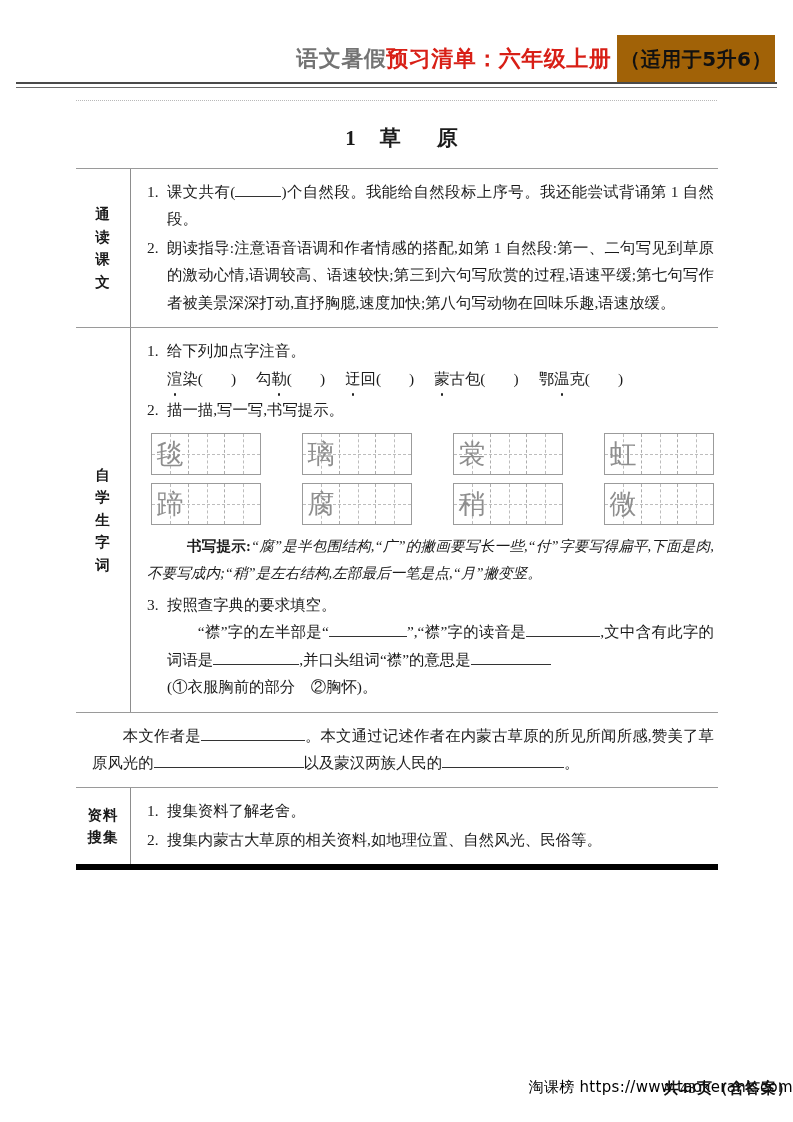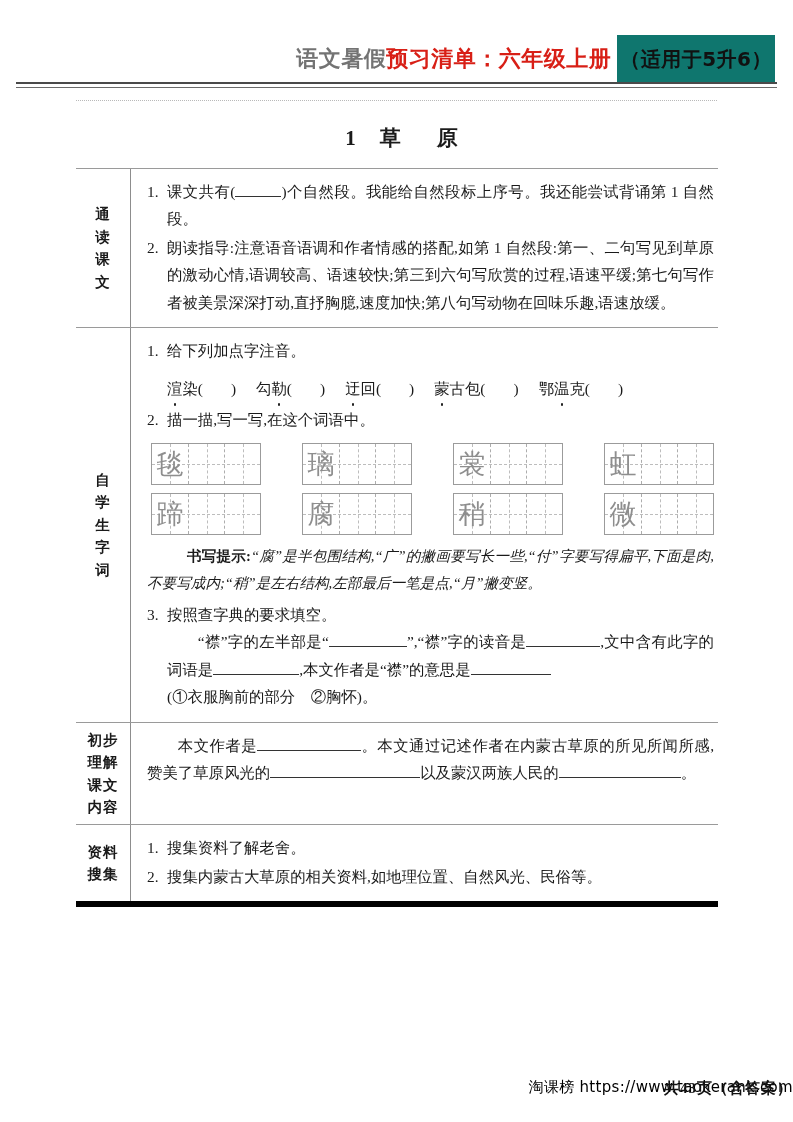--- a/index.html
+++ b/index.html
@@ -25,21 +25,21 @@
     padding-right: 18px;
     font-size: 22px;
     font-weight: bold;
     letter-spacing: 0.5px;
     white-space: nowrap;
   }
   .hdr-black { color: #737373; }
   .hdr-red { color: #d81f16; }
   .hdr-mark {
     color: #111111;
-    background: #0f766e;
+    background: #a16207;
     padding: 12px 3px;
     font-family: "DejaVu Sans", "Liberation Sans", sans-serif;
     font-size: 20px;
   }
 
   .rule-thick {
     position: absolute;
     left: 16px; right: 16px;
     top: 82px;
     height: 2px;
@@ -136,21 +136,21 @@
     position: absolute;
     left: 50%;
     bottom: -4px;
     width: 2.5px;
     height: 2.5px;
     margin-left: -1.2px;
     border-radius: 50%;
     background: #222;
   }
   .pinyin-row {
-    margin-top: 10px;
+    margin-top: 0;
     white-space: nowrap;
   }
   .pinyin-item { margin-right: 20px; display: inline-block; }
 
   
   .blank {
     display: inline-block;
     border-bottom: 1px solid #333;
     vertical-align: baseline;
     height: 1.05em;
@@ -289,21 +289,21 @@
       <div class="item">
         <span class="item-num">1.</span>
         <span class="item-txt">给下列加点字注音。</span>
       </div>
       <div class="pinyin-row" style="margin-left:20px">
         <span class="pinyin-item"><span></span><span class="dotchar">渲</span><span>染</span>(<span class="blank" style="width:28px;border-bottom:none"></span>)</span><span class="pinyin-item"><span>勾</span><span class="dotchar">勒</span><span></span>(<span class="blank" style="width:28px;border-bottom:none"></span>)</span><span class="pinyin-item"><span></span><span class="dotchar">迂</span><span>回</span>(<span class="blank" style="width:28px;border-bottom:none"></span>)</span><span class="pinyin-item"><span></span><span class="dotchar">蒙</span><span>古包</span>(<span class="blank" style="width:28px;border-bottom:none"></span>)</span><span class="pinyin-item" style="margin-right:0"><span>鄂</span><span class="dotchar">温</span><span>克</span>(<span class="blank" style="width:28px;border-bottom:none"></span>)</span>
       </div>
 
       <div class="item" style="margin-top:4px">
         <span class="item-num">2.</span>
-        <span class="item-txt">描一描,写一写,在这个词语中。</span>
+        <span class="item-txt">描一描,写一写,书写提示。</span>
       </div>
 
       <div class="grid-block">
         <div class="grid-line">
           <div class="tzg">
             <div class="tzg-cell">
                 <span class="tzg-char">毯</span>
               </div>
             <div class="tzg-cell"></div>
             <div class="tzg-cell"></div>
@@ -361,31 +361,25 @@
           </div>
         </div>
       </div>
 
       <div class="tip"><b>书写提示:</b><span>“腐”是半包围结构,“广”的撇画要写长一些,“付”字要写得扁平,下面是肉,不要写成内;“稍”是左右结构,左部最后一笔是点,“月”撇变竖。</span></div>
 
       <div class="item" style="margin-top:5px">
         <span class="item-num">3.</span>
         <span class="item-txt">按照查字典的要求填空。</span>
       </div>
-      <div class="plain-line indent2" style="margin-left:20px"><span>“襟”字的左半部是“</span><span class="blank" style="width:78px"></span><span>”,“襟”字的读音是</span><span class="blank" style="width:74px"></span><span>,文中含有此字的词语是</span><span class="blank" style="width:86px"></span><span>,本文作者是“襟”的意思是</span><span class="blank" style="width:80px"></span><br><span>(①衣服胸前的部分　②胸怀)。</span></div>
+      <div class="plain-line indent2" style="margin-left:20px"><span>“襟”字的左半部是“</span><span class="blank" style="width:78px"></span><span>”,“襟”字的读音是</span><span class="blank" style="width:74px"></span><span>,文中含有此字的词语是</span><span class="blank" style="width:86px"></span><span>,并口头组词“襟”的意思是</span><span class="blank" style="width:80px"></span><br><span>(①衣服胸前的部分　②胸怀)。</span></div>
     </div>
   </div>
 
   <div class="srow">
-    <div class="label-cell">
-      <span class="lline">初步</span>
-      <span class="lline">理解</span>
-      <span class="lline">课文</span>
-      <span class="lline">内容</span>
-    </div>
     <div class="body-cell">
       <div class="plain-line indent2"><span>本文作者是</span><span class="blank" style="width:104px"></span><span>。本文通过记述作者在内蒙古草原的所见所闻所感,赞美了草原风光的</span><span class="blank" style="width:150px"></span><span>以及蒙汉两族人民的</span><span class="blank" style="width:122px"></span><span>。</span></div>
     </div>
   </div>
 
   <div class="srow last">
     <div class="label-cell">
       <span class="lline">资料</span>
       <span class="lline">搜集</span>
     </div>

